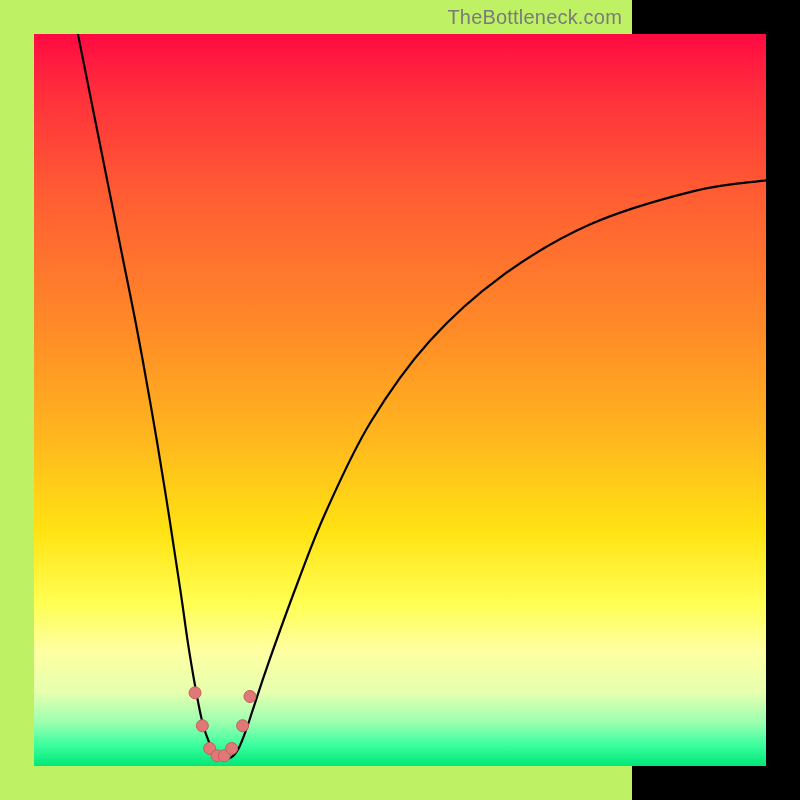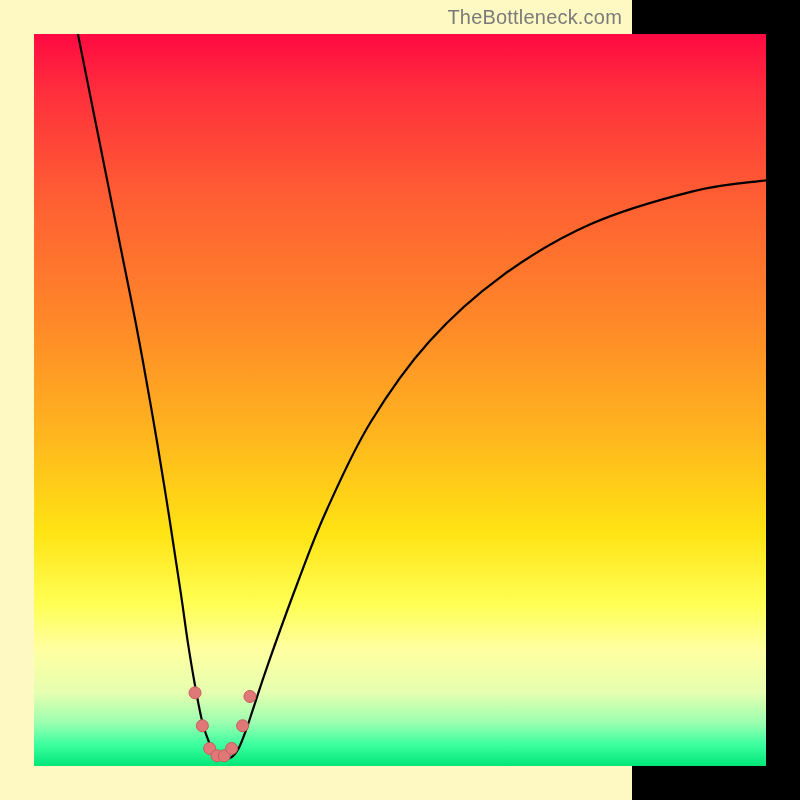--- a/index.html
+++ b/index.html
@@ -10,21 +10,21 @@
     overflow: hidden;
     background: #000;
     font-family: Arial, Helvetica, sans-serif;
   }
   .frame {
     position: absolute;
     left: 0;
     top: 0;
     width: 632px;
     height: 800px;
-    background: #fef9c3;
+    background: #bef264;
   }
   .plot {
     position: absolute;
     left: 34px;
     top: 34px;
     width: 732px;
     height: 732px;
     
     background: linear-gradient(to bottom,
       #ff0a42 0%,

